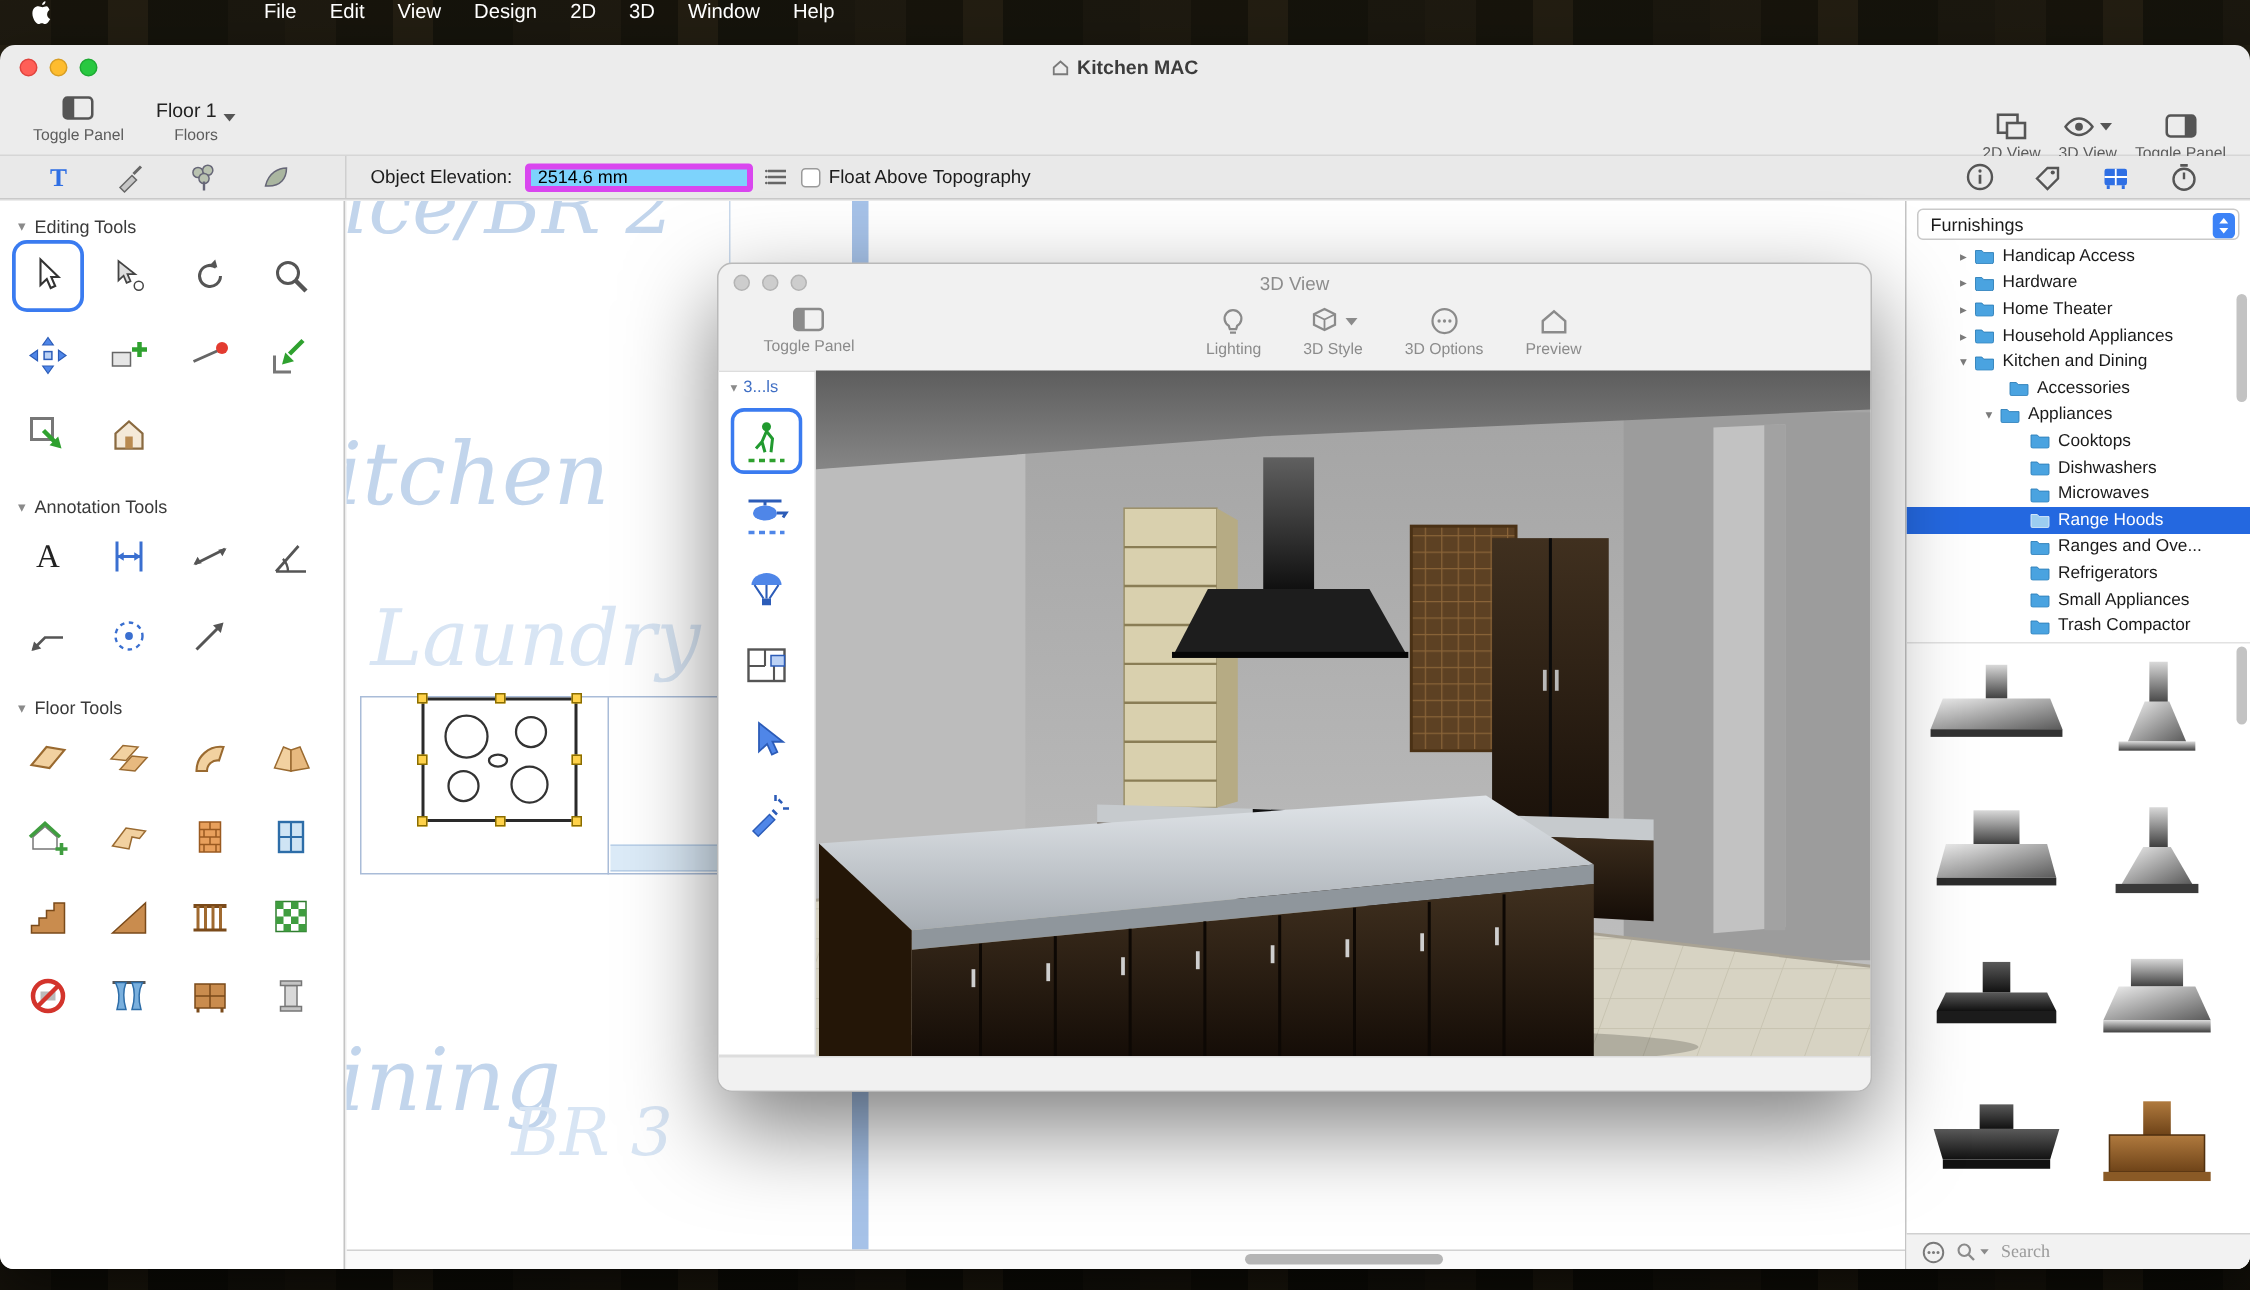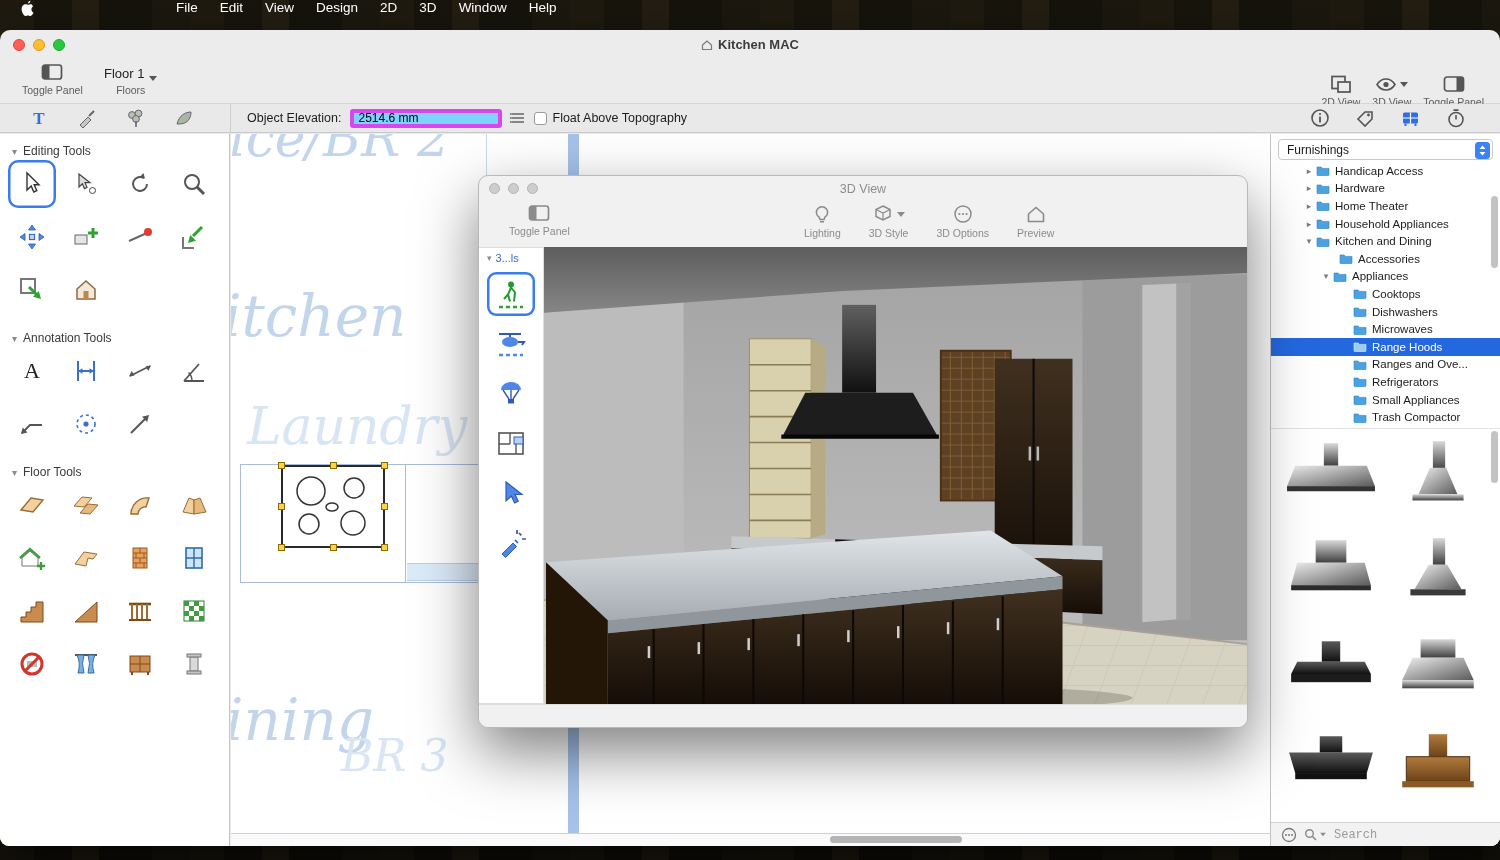--- a/index.html
+++ b/index.html
@@ -72,21 +72,21 @@
 .rp-tree{position:relative;flex:0 0 auto;height:266px;overflow:hidden}
 .tr-row{height:17.6px;display:flex;align-items:center;font-size:11.5px;color:#1b1b1b;white-space:nowrap}
 .tr-row .chev{font-size:9px;color:#7b7b7b;width:10px;text-align:center;margin-right:2px}
 .tr-row .fl{margin-right:5px;flex:0 0 auto}
 .p0{padding-left:33px}.p1{padding-left:68px}.p1c{padding-left:50px}.p2{padding-left:82px}
 .tr-row.selected{background:#2468e0;color:#fff}
 .vscroll{position:absolute;right:2px;width:7px;border-radius:4px;background:#c3c3c3}
 .rp-thumbs{position:relative;flex:1 1 auto;border-top:1px solid #e2e2e2;display:grid;grid-template-columns:repeat(2,107px);grid-auto-rows:97px;padding:2px 0 0 6px;overflow:hidden}
 .thumb{display:flex;align-items:center;justify-content:center}
 .rp-search{height:24px;border-top:1px solid #d0d0d0;background:#f2f2f2;display:flex;align-items:center;gap:7px;padding:0 10px;flex:0 0 auto}
-.search-input{border:none;background:transparent;outline:none;font-size:12px;width:120px;color:#333;font-family:Liberation Mono, monospace}
+.search-input{border:none;background:transparent;outline:none;font-size:12px;width:120px;color:#333;font-family:Liberation Serif, serif}
 .search-input::placeholder{color:#9a9a9a}
 
 .viewer{position:absolute;left:478px;top:175px;width:770px;height:553px;background:#f1f1f1;border:1px solid #b9b9b9;border-radius:10px;box-shadow:0 24px 60px rgba(0,0,0,.5);z-index:20;overflow:hidden}
 .v-titlebar{height:25px;position:relative;display:flex;align-items:center;justify-content:center}
 .v-dots{position:absolute;left:10px;top:7px;display:flex;gap:8px}
 .v-dot{width:11px;height:11px;border-radius:50%;background:#cdcdcd;border:1px solid #b4b4b4}
 .v-title{font-size:12.5px;color:#8d8d8d}
 .v-toolbar{height:46px;position:relative}
 .v-tpl{position:absolute;left:30px;top:3px}
 .v-actions{position:absolute;left:325px;top:3px;display:flex;gap:28px}

